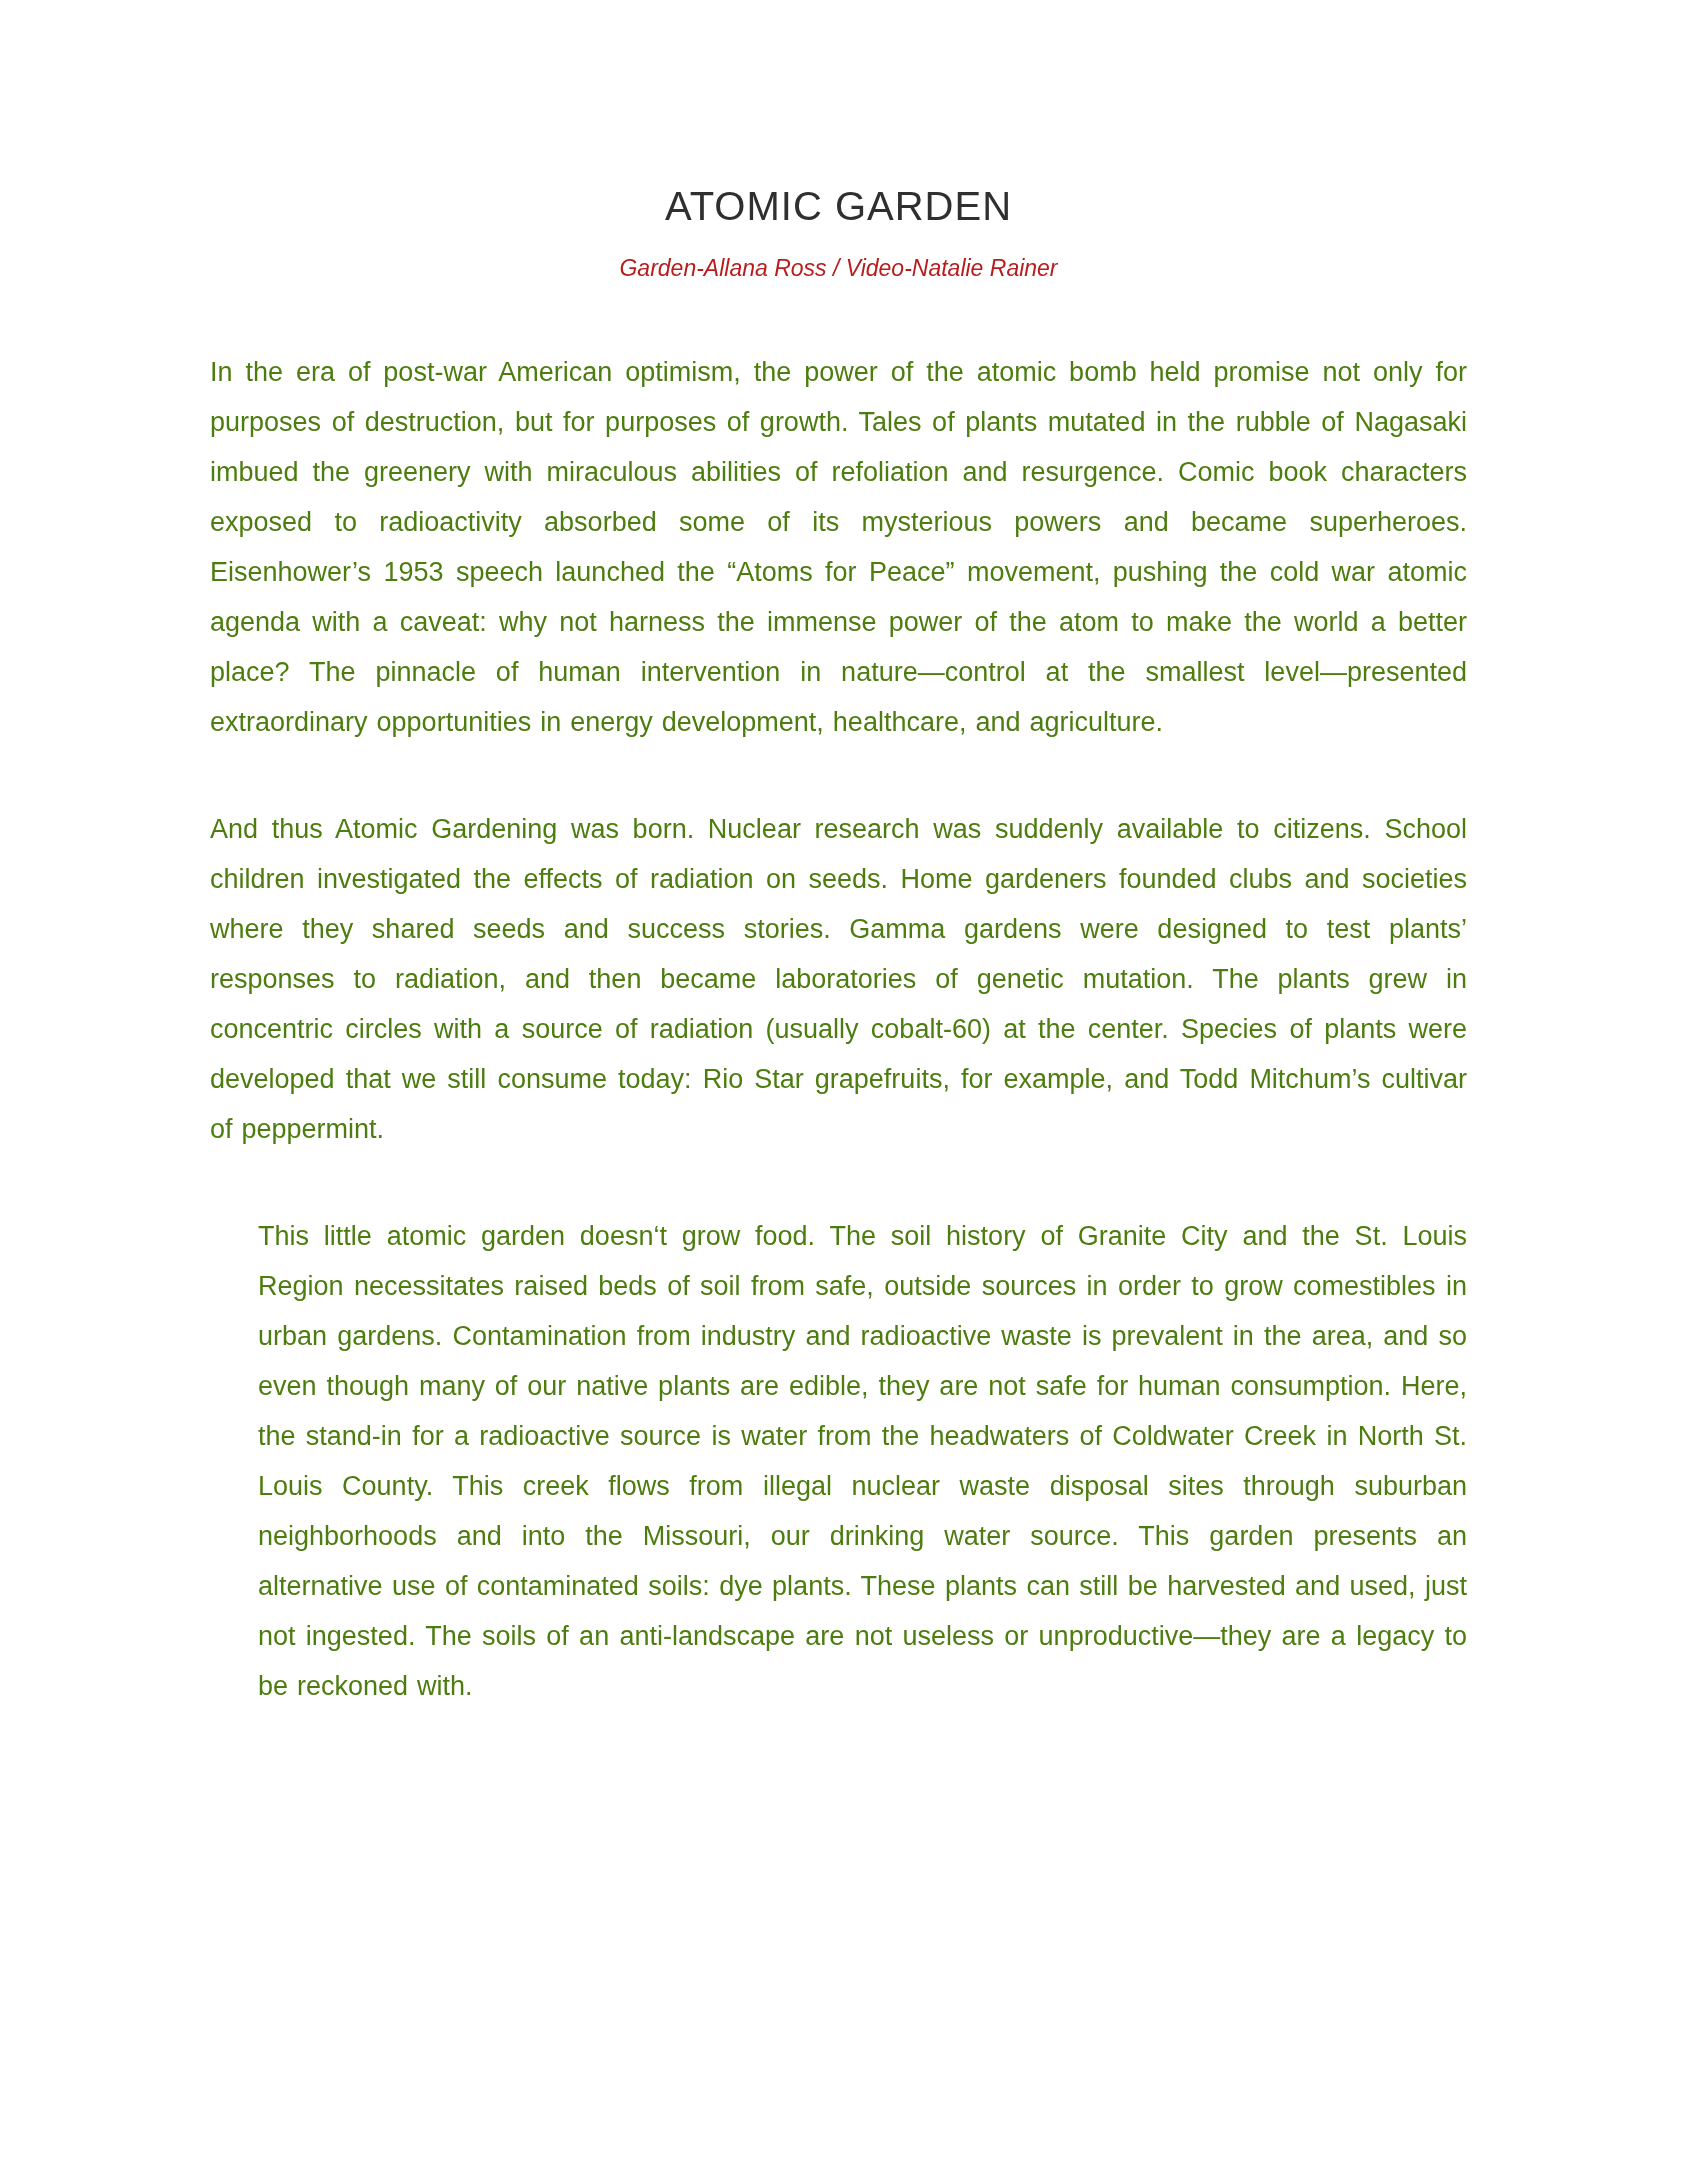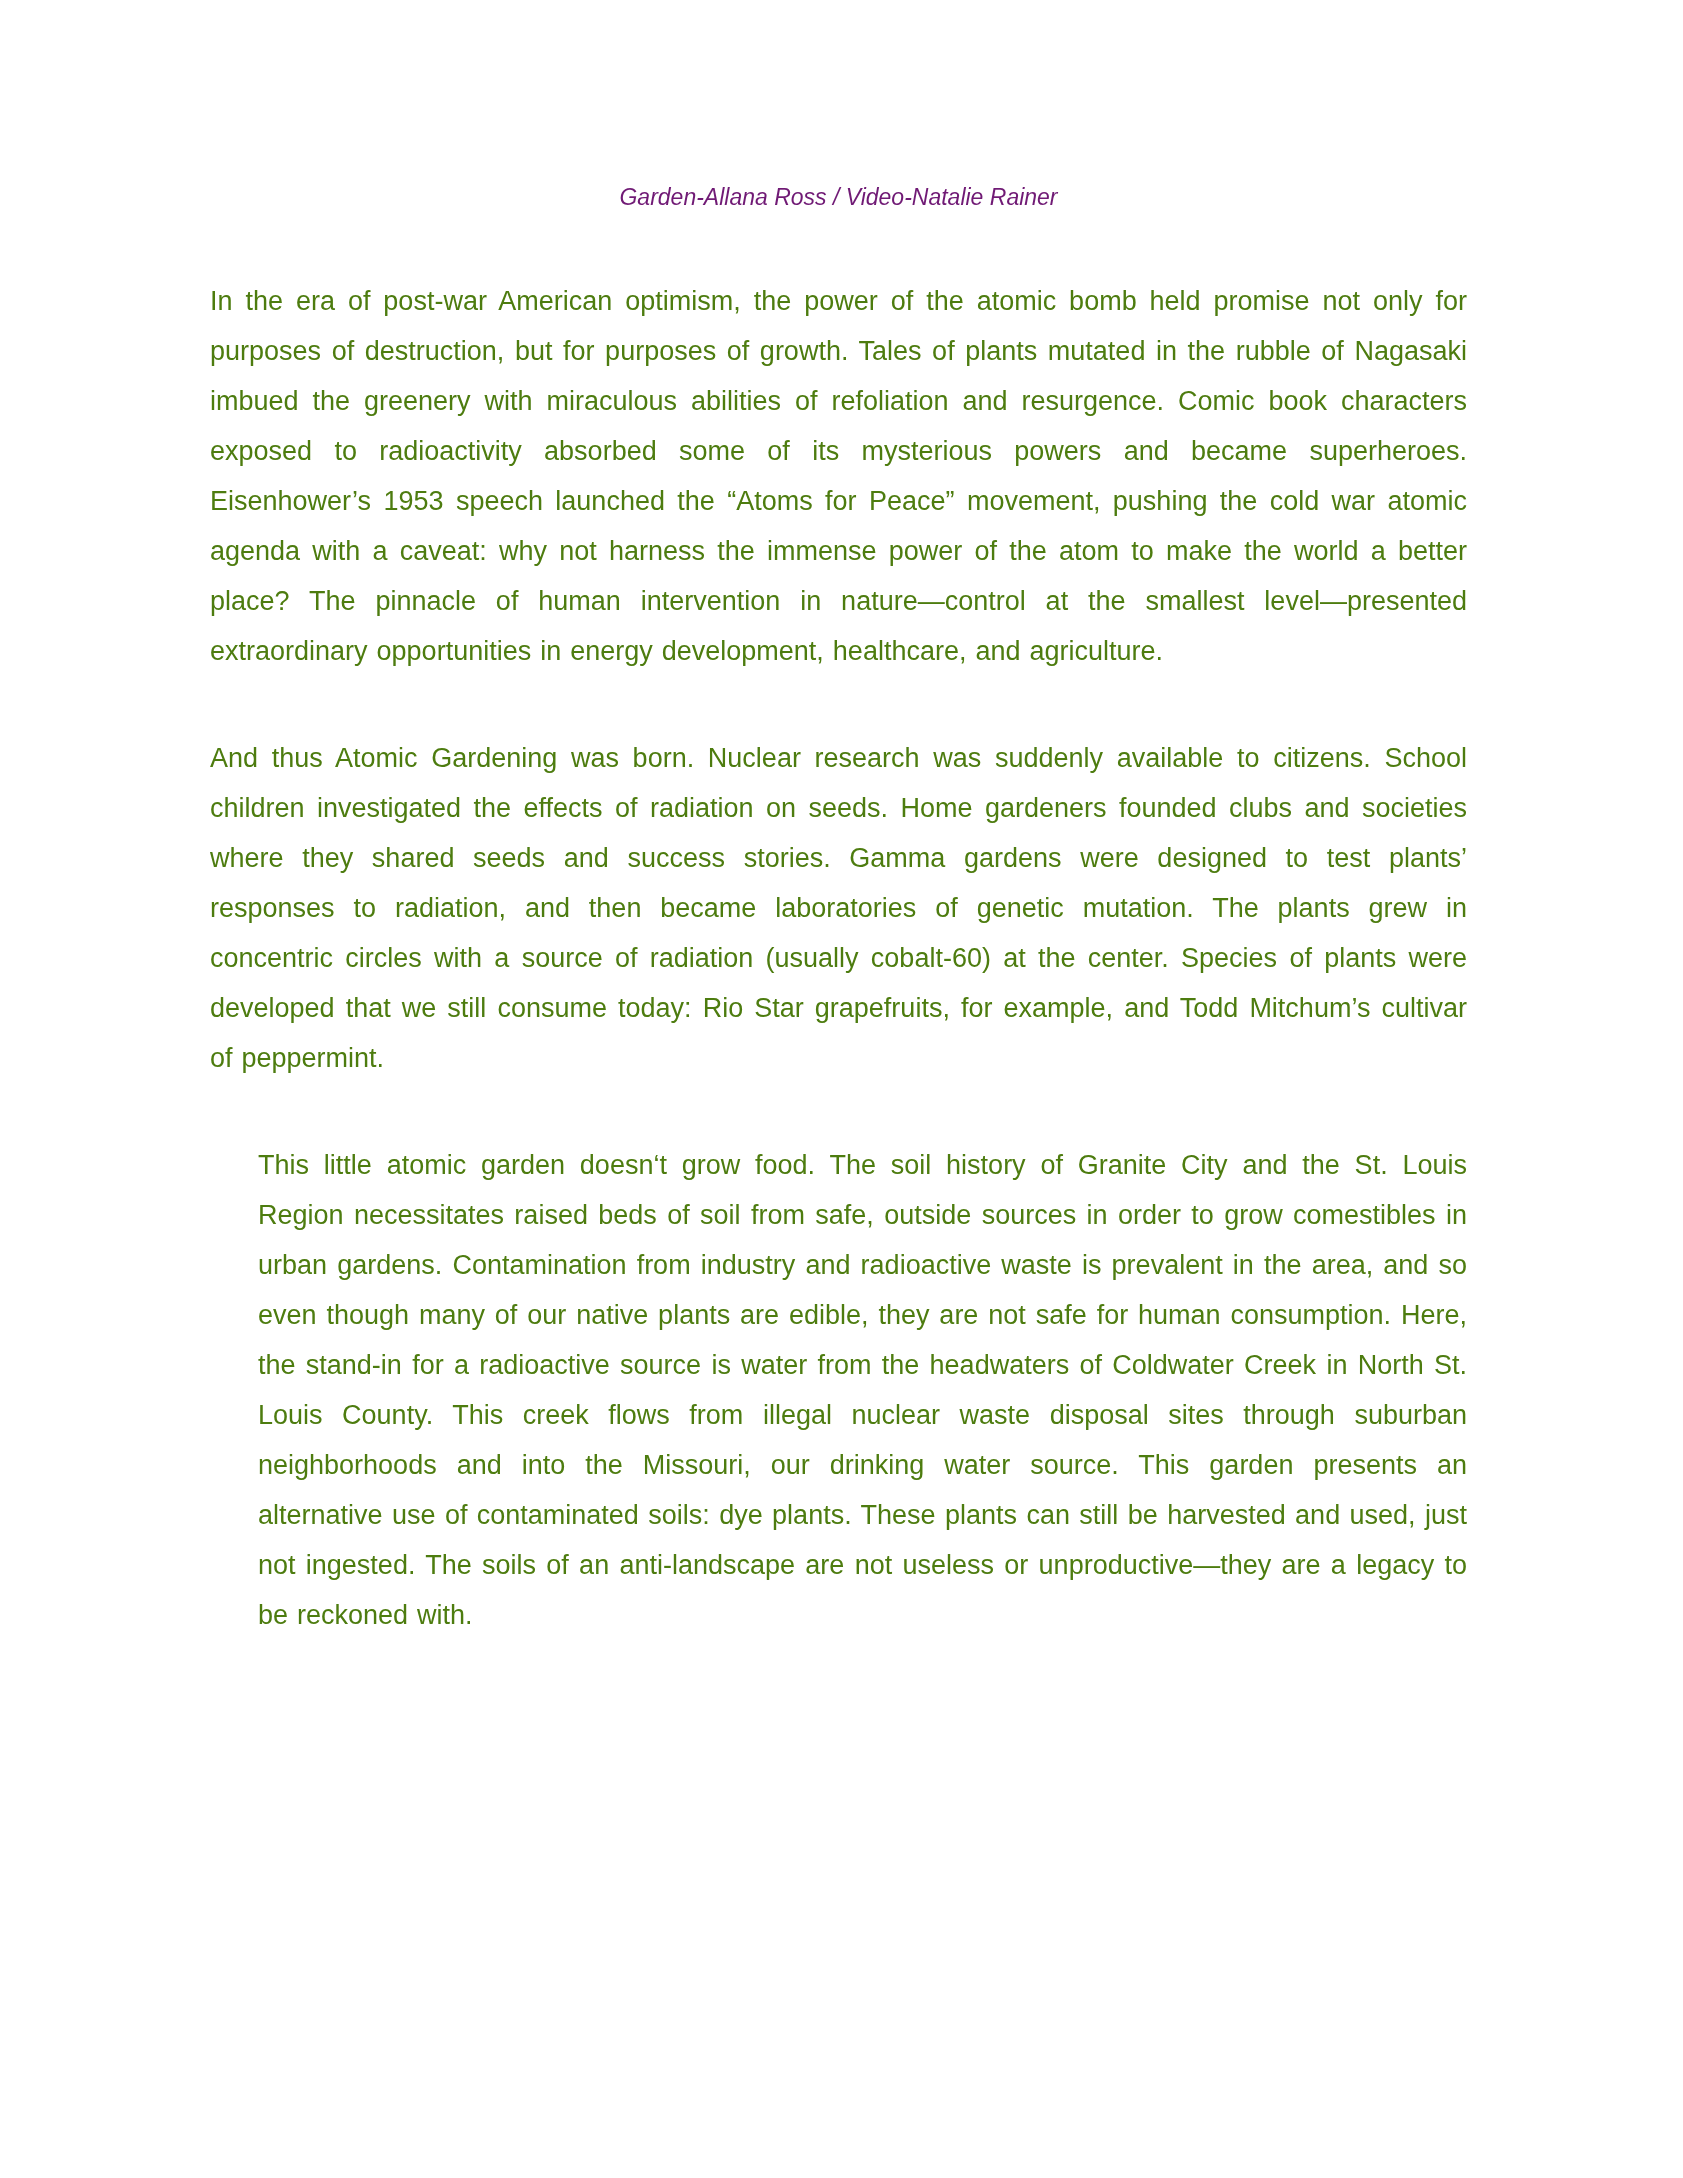--- a/index.html
+++ b/index.html
@@ -26,40 +26,41 @@
     font-size: 40px;
     font-weight: 400;
     letter-spacing: 1px;
     color: #2f2f2f;
     margin: 0 0 26px 0;
   }
   .doc-byline {
     text-align: center;
     font-style: italic;
     font-size: 23px;
-    color: #701a75;
+    color: #b91c1c;
     margin: 0 0 65px 0;
   }
   .doc-paragraph {
     font-size: 27px;
     line-height: 50px;
     text-align: justify;
     color: #4d7c0f;
     margin: 0 0 57px 0;
     word-spacing: 1.5px;
   }
   .doc-paragraph:last-child {
     margin-bottom: 0;
     margin-left: 48px;
   }
 </style>
 </head>
 <body>
 
 <div class="page">
+  <h1 class="doc-title">ATOMIC GARDEN</h1>
 
   <div class="doc-byline">Garden-Allana Ross / Video-Natalie Rainer</div>
 
   <p class="doc-paragraph">In the era of post-war American optimism, the power of the atomic bomb held promise not only for purposes of destruction, but for purposes of growth. Tales of plants mutated in the rubble of Nagasaki imbued the greenery with miraculous abilities of refoliation and resurgence. Comic book characters exposed to radioactivity absorbed some of its mysterious powers and became superheroes. Eisenhower’s 1953 speech launched the “Atoms for Peace” movement, pushing the cold war atomic agenda with a caveat: why not harness the immense power of the atom to make the world a better place? The pinnacle of human intervention in nature—control at the smallest level—presented extraordinary opportunities in energy development, healthcare, and agriculture.</p>
 
   <p class="doc-paragraph">And thus Atomic Gardening was born. Nuclear research was suddenly available to citizens. School children investigated the effects of radiation on seeds. Home gardeners founded clubs and societies where they shared seeds and success stories. Gamma gardens were designed to test plants’ responses to radiation, and then became laboratories of genetic mutation. The plants grew in concentric circles with a source of radiation (usually cobalt-60) at the center. Species of plants were developed that we still consume today: Rio Star grapefruits, for example, and Todd Mitchum’s cultivar of peppermint.</p>
 
   <p class="doc-paragraph">This little atomic garden doesn‘t grow food. The soil history of Granite City and the St. Louis Region necessitates raised beds of soil from safe, outside sources in order to grow comestibles in urban gardens. Contamination from industry and radioactive waste is prevalent in the area, and so even though many of our native plants are edible, they are not safe for human consumption. Here, the stand-in for a radioactive source is water from the headwaters of Coldwater Creek in North St. Louis County. This creek flows from illegal nuclear waste disposal sites through suburban neighborhoods and into the Missouri, our drinking water source. This garden presents an alternative use of contaminated soils: dye plants. These plants can still be harvested and used, just not ingested. The soils of an anti-landscape are not useless or unproductive—they are a legacy to be reckoned with.</p>
 </div>
 

